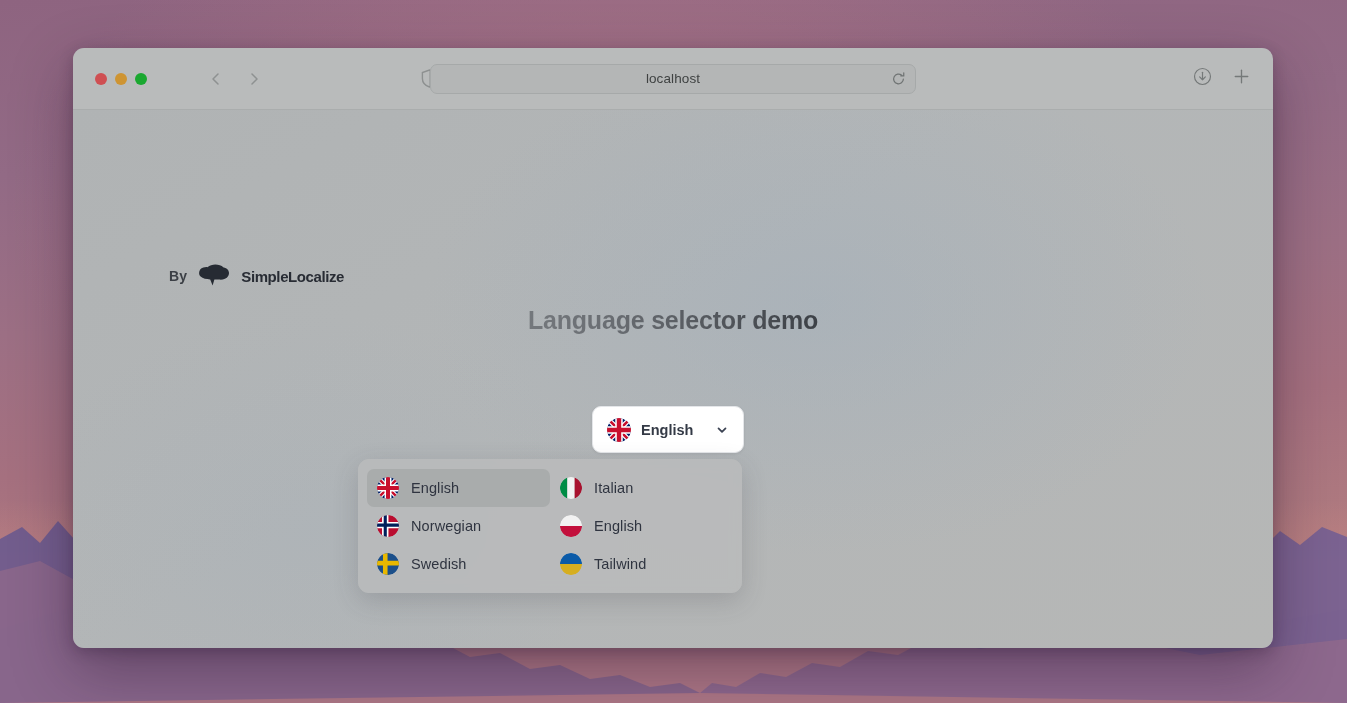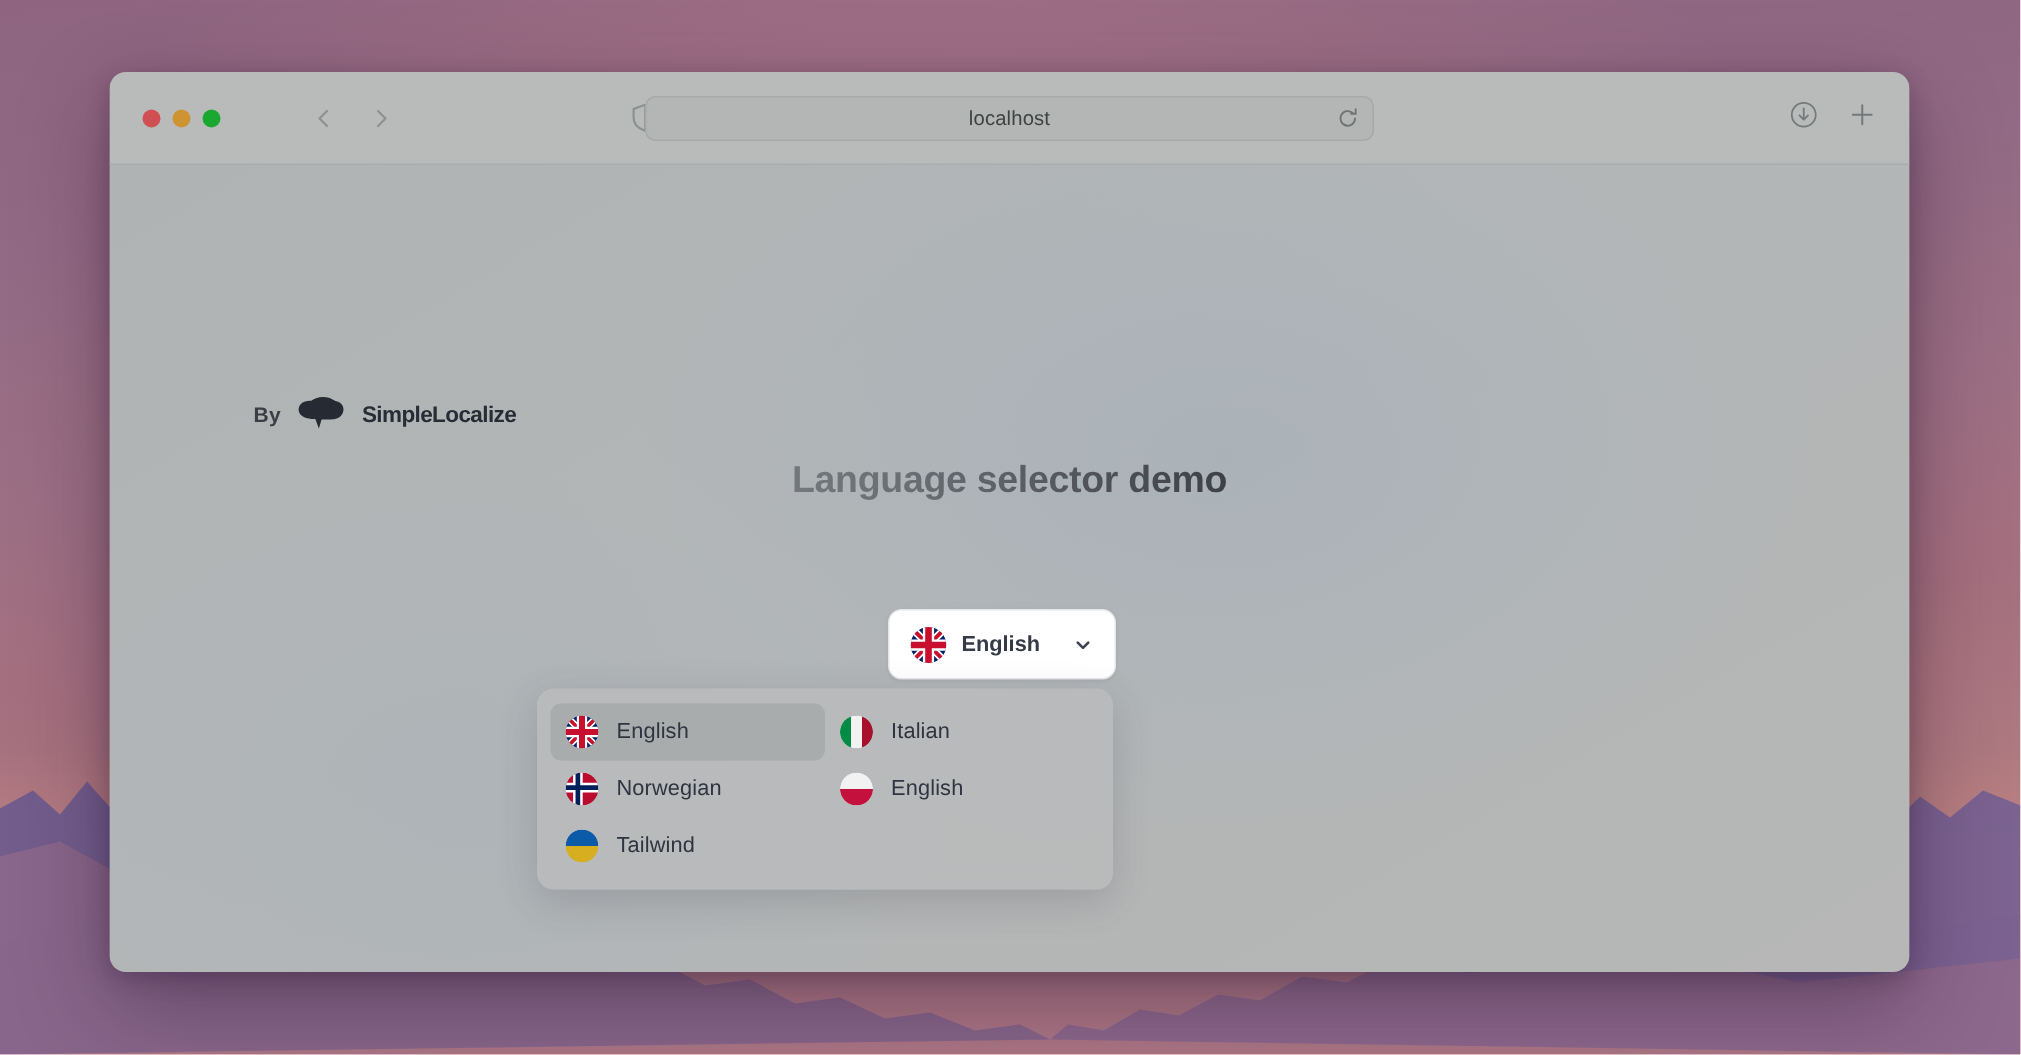--- a/index.html
+++ b/index.html
@@ -410,20 +410,34 @@
                 </clipPath>
               <g clip-path="url(#c6)">
                 <rect width="24" height="12" y="0" fill="#F2F2F2"></rect>
                 <rect width="24" height="12" y="12" fill="#C3103C"></rect>
               </g>
               </svg>
           </span>
           <span class="lang-option-label">English</span>
         </div>
 
+        <div class="lang-option">
+          <span class="flag">
+            <svg viewBox="0 0 24 24">
+                <clipPath id="c7">
+                  <circle cx="12" cy="12" r="12"></circle>
+                </clipPath>
+              <g clip-path="url(#c7)">
+                <rect width="24" height="24" fill="#1B4F8A"></rect>
+                <path d="M9,0 V24 M0,11 H24" stroke="#E8B800" stroke-width="5"></path>
+              </g>
+              </svg>
+          </span>
+          <span class="lang-option-label">Swedish</span>
+        </div>
 
         <div class="lang-option">
           <span class="flag">
             <svg viewBox="0 0 24 24">
                 <clipPath id="c8">
                   <circle cx="12" cy="12" r="12"></circle>
                 </clipPath>
               <g clip-path="url(#c8)">
                 <rect width="24" height="12" y="0" fill="#0B5BA8"></rect>
                 <rect width="24" height="12" y="12" fill="#D6AE20"></rect>

